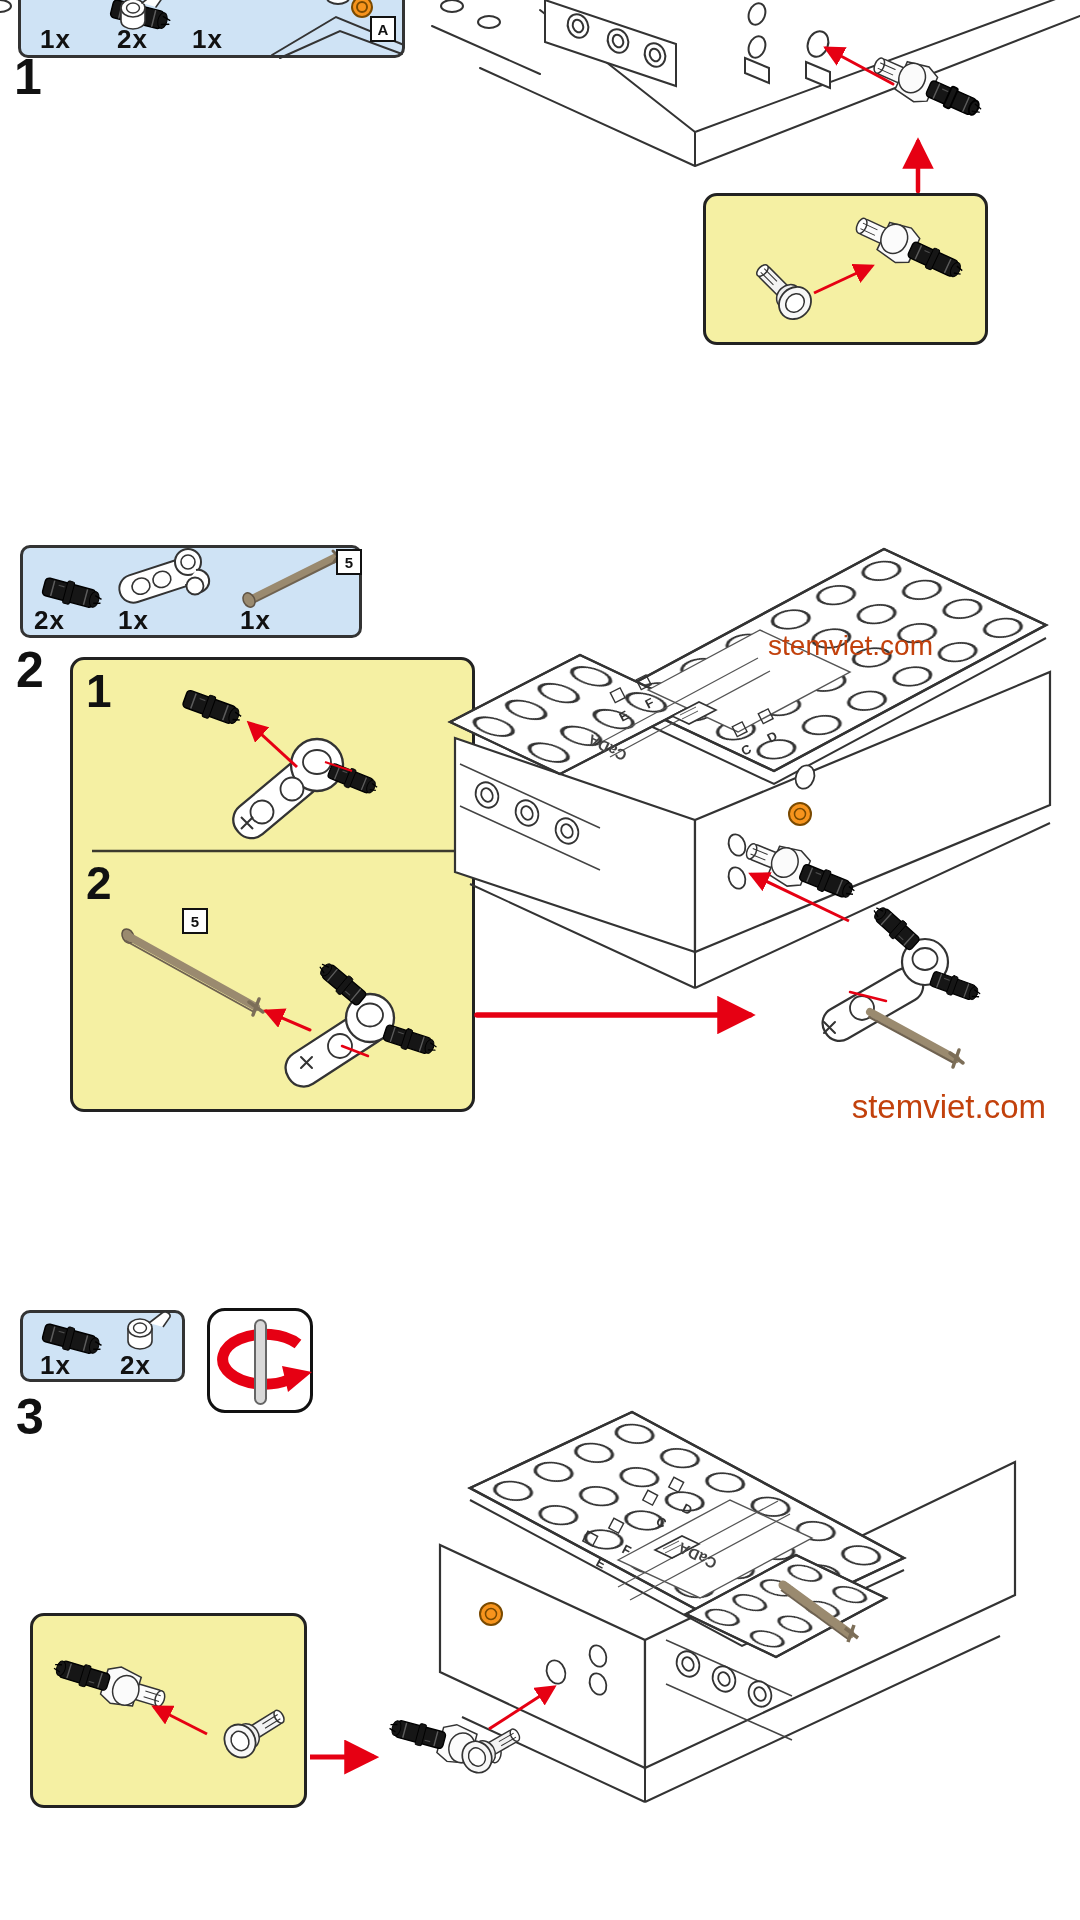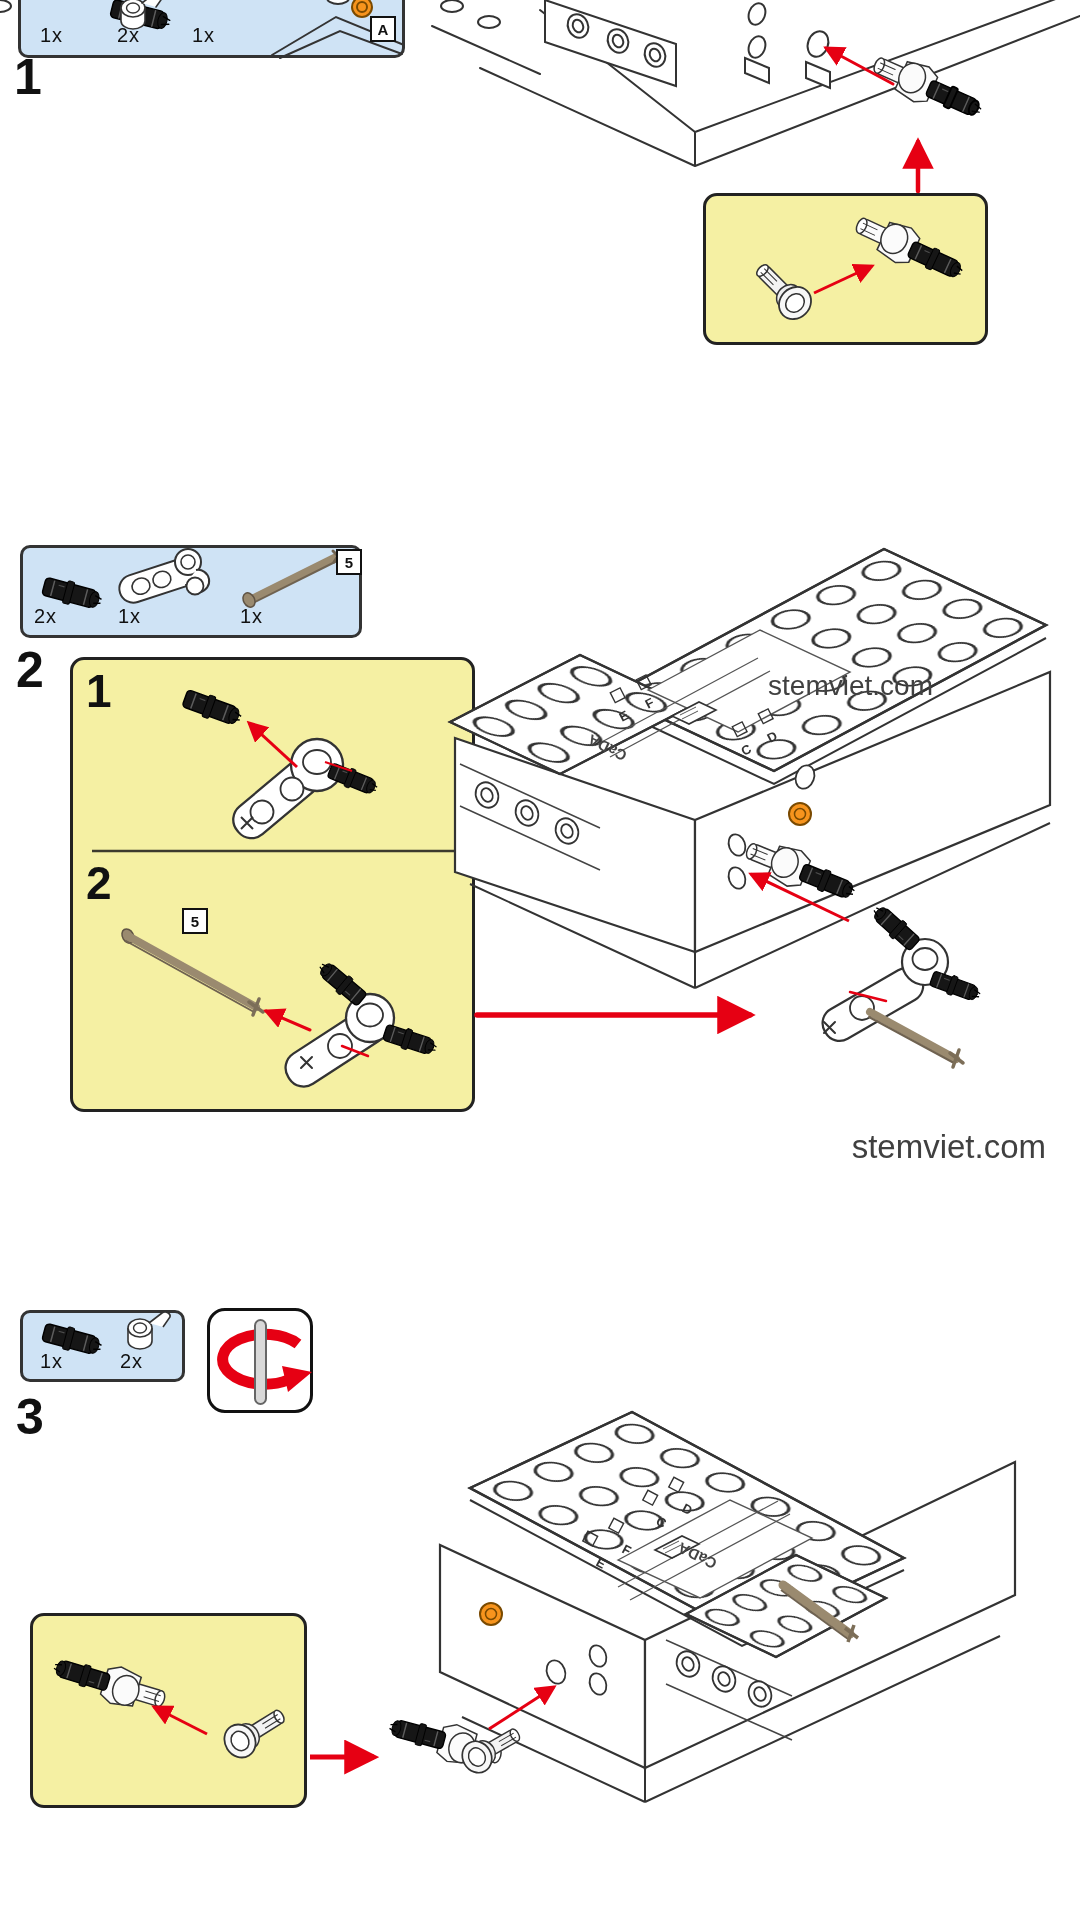--- a/index.html
+++ b/index.html
@@ -4,26 +4,26 @@
 <style>
   html,body{margin:0;padding:0;background:#fff;}
   .page{position:relative;width:1080px;height:1920px;background:#fff;overflow:hidden;
         font-family:"Liberation Sans",sans-serif;}
   .box{position:absolute;box-sizing:border-box;}
   .partsbox{background:#cfe3f5;border:3px solid #333;border-radius:10px;z-index:1;}
   .callout{background:#f5f0a3;border:3px solid #222;border-radius:14px;z-index:1;}
   .rotbox{background:#fff;border:3.5px solid #111;border-radius:18px;z-index:1;}
   .art{position:absolute;left:0;top:0;z-index:2;}
   .txt{position:absolute;z-index:3;color:#111;}
-  .qty{font-weight:normal;font-size:20px;letter-spacing:1px;}
+  .qty{font-weight:bold;font-size:26px;letter-spacing:1px;}
   .stepnum{font-weight:bold;font-size:50px;line-height:1;}
   .substepnum{font-weight:bold;font-size:46px;line-height:1;}
   .badge{position:absolute;z-index:3;width:22px;height:22px;background:#fff;border:2px solid #111;
          display:flex;align-items:center;justify-content:center;font-size:15px;font-weight:bold;color:#111;}
-  .wm{position:absolute;z-index:3;color:#404040;margin-top:40px;}
+  .wm{position:absolute;z-index:3;color:#c2410c;}
   svg text{font-family:"Liberation Sans",sans-serif;}
 </style>
 </head>
 <body>
 
 <div class="page">
 
   <div class="box partsbox" style="left:18px;top:-16px;width:387px;height:74px;"></div>
   <div class="box callout" style="left:703px;top:193px;width:285px;height:152px;"></div>
 

